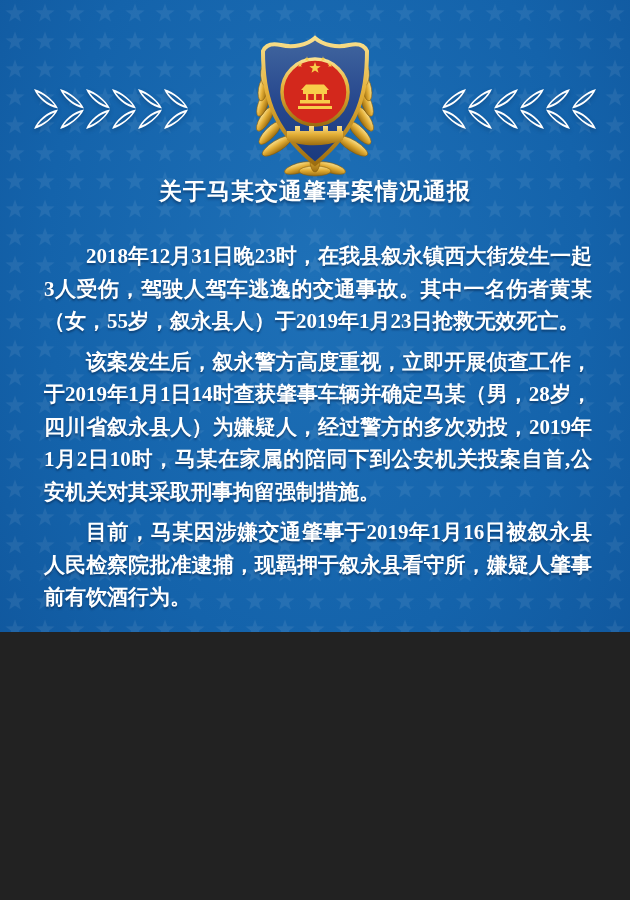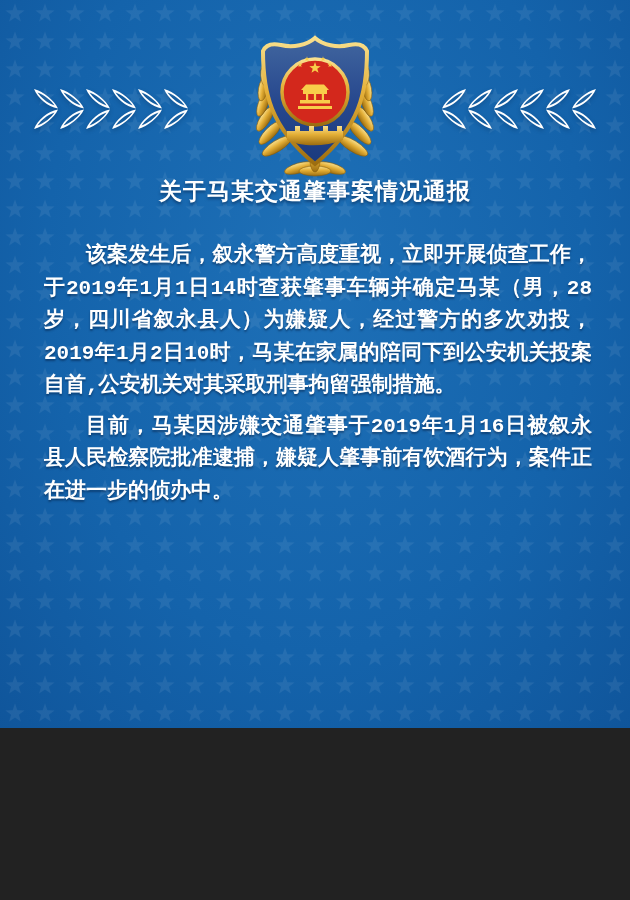--- a/index.html
+++ b/index.html
@@ -1,18 +1,18 @@
 <!DOCTYPE html>
 <html><head>
 <meta charset="utf-8">
 <style>
   html,body{margin:0;padding:0;background:#222;}
   .page{
-    position:relative;width:630px;height:728px;overflow:hidden;
-    font-family:Liberation Mono, monospace;color:#ffffff;
+    position:relative;width:630px;height:632px;overflow:hidden;
+    font-family:Liberation Serif, serif;color:#ffffff;
   }
   .bg-svg{position:absolute;left:0;top:0;}
   .chev{position:absolute;top:88px;display:flex;gap:0;}
   .chev svg{display:block;fill:#ffffff;filter:drop-shadow(0 2px 2px rgba(3,30,66,.35));}
   .chev-left{left:33px;}
   .chev-right{right:33px;transform:scaleX(-1);}
   .badge{position:absolute;top:30px;left:50%;transform:translateX(-50%);}
   .title{
     position:absolute;top:176px;left:0;right:0;text-align:center;
     font-size:23px;font-weight:800;letter-spacing:1px;
@@ -155,21 +155,22 @@
         <rect x="55" y="76" width="34" height="3"></rect>
       </g>
 
       <path d="M44,101 h8 v-5 h5 v5 h9 v-5 h5 v5 h9 v-5 h5 v5 h9 v-5 h5 v5 h1 v9 c-18,7 -42,7 -56,0 Z" fill="url(#gold)"></path>
     </svg>
   </div>
 
   <div class="title">关于马某交通肇事案情况通报</div>
 
   <div class="body">
+    <p>2018年12月31日晚23时，在我县叙永镇西大街发生一起3人受伤，驾驶人驾车逃逸的交通事故。其中一名伤者黄某（女，55岁，叙永县人）于2019年1月23日抢救无效死亡。</p>
     <p>该案发生后，叙永警方高度重视，立即开展侦查工作，于2019年1月1日14时查获肇事车辆并确定马某（男，28岁，四川省叙永县人）为嫌疑人，经过警方的多次劝投，2019年1月2日10时，马某在家属的陪同下到公安机关投案自首,公安机关对其采取刑事拘留强制措施。</p>
-    <p>目前，马某因涉嫌交通肇事于2019年1月16日被叙永县人民检察院批准逮捕，嫌疑人肇事前有饮酒行为，案件正在进一步的侦办中。</p>
+    <p>目前，马某因涉嫌交通肇事于2019年1月16日被叙永县人民检察院批准逮捕，现羁押于叙永县看守所，嫌疑人肇事前有饮酒行为。</p>
   </div>
 
   <div class="signature">
     <div>叙永县公安局</div>
   </div>
 
 </div>
 
 </body></html>

